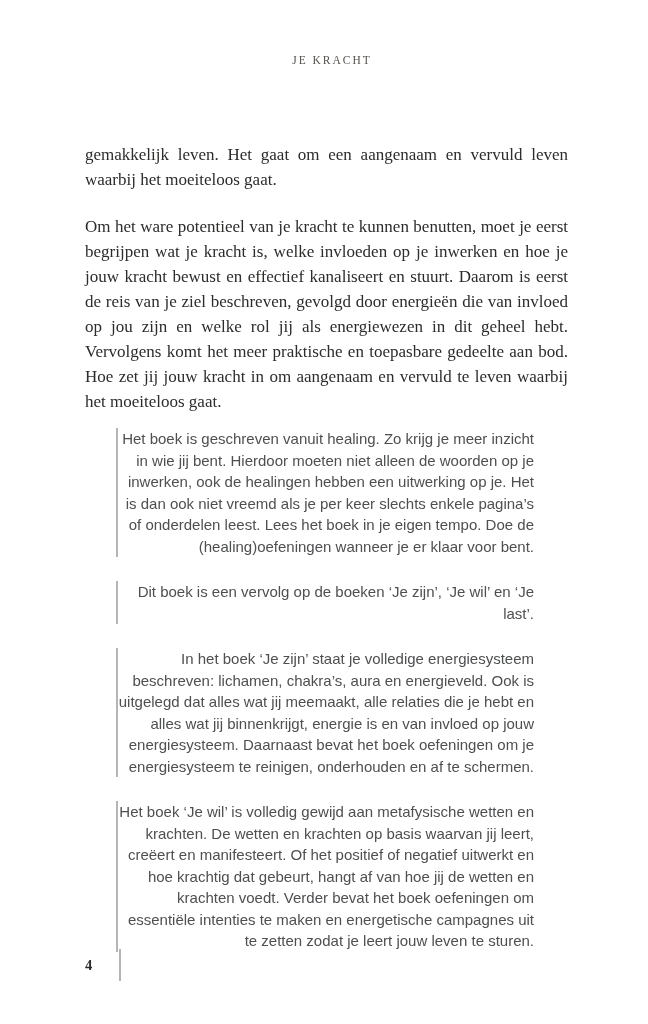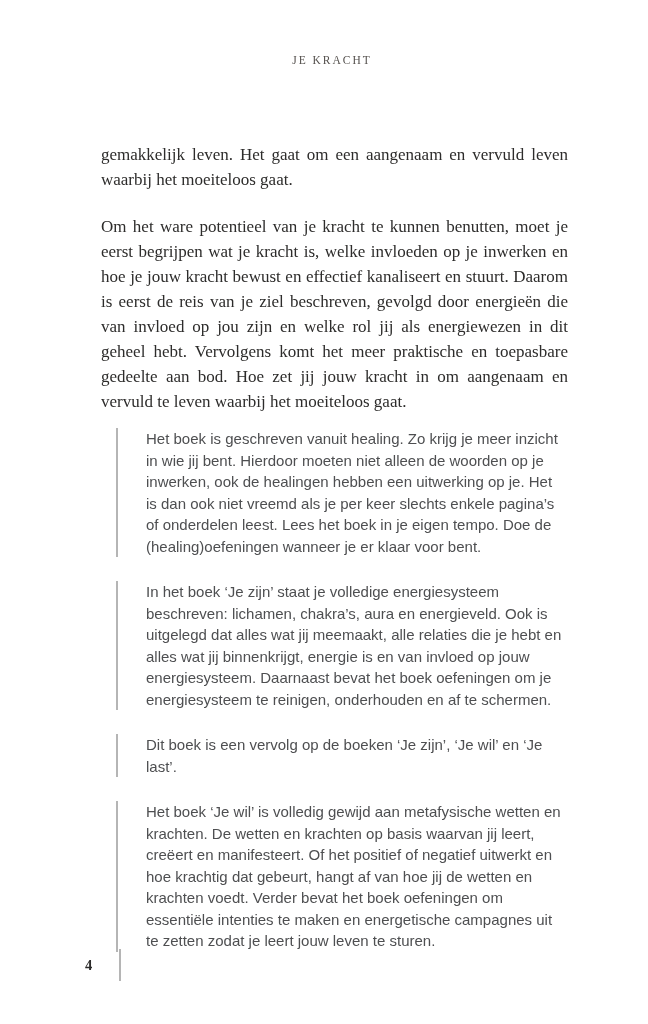--- a/index.html
+++ b/index.html
@@ -26,40 +26,40 @@
     letter-spacing: 2px;
     color: var(--header_text, #55514e);
   }
   .content {
     position: absolute;
     left: 85px;
     top: 142px;
     width: 483px;
   }
   .body-paragraph {
-    margin: 0 0 22px 16px;
+    margin: 0 0 22px 0;
     font-family: "Liberation Serif", serif;
     font-size: 17px;
     line-height: 25px;
     color: var(--body_text, #2d2c2b);
     text-align: justify;
   }
   .body-paragraph.second {
     margin-bottom: 14px;
   }
   .callout {
     margin: 6px 0 24px 31px;
-    padding-left: 28px;
+    padding-left: 0;
     border-left: 2px solid var(--rule, #b5b5b5);
     width: 416px;
     font-family: "Liberation Sans", sans-serif;
     font-size: 15px;
     line-height: 21.5px;
     color: var(--callout_text, #4e4f51);
-    text-align: left;
+    text-align: right;
   }
   .footer {
     position: absolute;
     left: 85px;
     top: 949px;
     display: flex;
     align-items: center;
   }
   .page-number {
     font-family: "Liberation Serif", serif;
@@ -82,23 +82,23 @@
   <div class="running-header">JE KRACHT</div>
 
   <div class="content">
 
     <p class="body-paragraph">gemakkelijk leven. Het gaat om een aangenaam en vervuld leven waarbij het moeiteloos gaat.</p>
 
     <p class="body-paragraph second">Om het ware potentieel van je kracht te kunnen benutten, moet je eerst begrijpen wat je kracht is, welke invloeden op je inwerken en hoe je jouw kracht bewust en effectief kanaliseert en stuurt. Daarom is eerst de reis van je ziel beschreven, gevolgd door energieën die van invloed op jou zijn en welke rol jij als energiewezen in dit geheel hebt. Vervolgens komt het meer praktische en toepasbare gedeelte aan bod. Hoe zet jij jouw kracht in om aangenaam en vervuld te leven waarbij het moeiteloos gaat.</p>
 
     <div class="callout">Het boek is geschreven vanuit healing. Zo krijg je meer inzicht in wie jij bent. Hierdoor moeten niet alleen de woorden op je inwerken, ook de healingen hebben een uitwerking op je. Het is dan ook niet vreemd als je per keer slechts enkele pagina’s of onderdelen leest. Lees het boek in je eigen tempo. Doe de (healing)oefeningen wanneer je er klaar voor bent.</div>
 
+    <div class="callout">Dit boek is een vervolg op de boeken ‘Je zijn’, ‘Je wil’ en ‘Je last’.</div>
+
     <div class="callout">In het boek ‘Je zijn’ staat je volledige energiesysteem beschreven: lichamen, chakra’s, aura en energieveld. Ook is uitgelegd dat alles wat jij meemaakt, alle relaties die je hebt en alles wat jij binnenkrijgt, energie is en van invloed op jouw energiesysteem. Daarnaast bevat het boek oefeningen om je energiesysteem te reinigen, onderhouden en af te schermen.</div>
-
-    <div class="callout">Dit boek is een vervolg op de boeken ‘Je zijn’, ‘Je wil’ en ‘Je last’.</div>
 
     <div class="callout">Het boek ‘Je wil’ is volledig gewijd aan metafysische wetten en krachten. De wetten en krachten op basis waarvan jij leert, creëert en manifesteert. Of het positief of negatief uitwerkt en hoe krachtig dat gebeurt, hangt af van hoe jij de wetten en krachten voedt. Verder bevat het boek oefeningen om essentiële intenties te maken en energetische campagnes uit te zetten zodat je leert jouw leven te sturen.</div>
 
   </div>
 
   <div class="footer">
     <span class="page-number">4</span>
     <span class="footer-rule"></span>
   </div>
 

